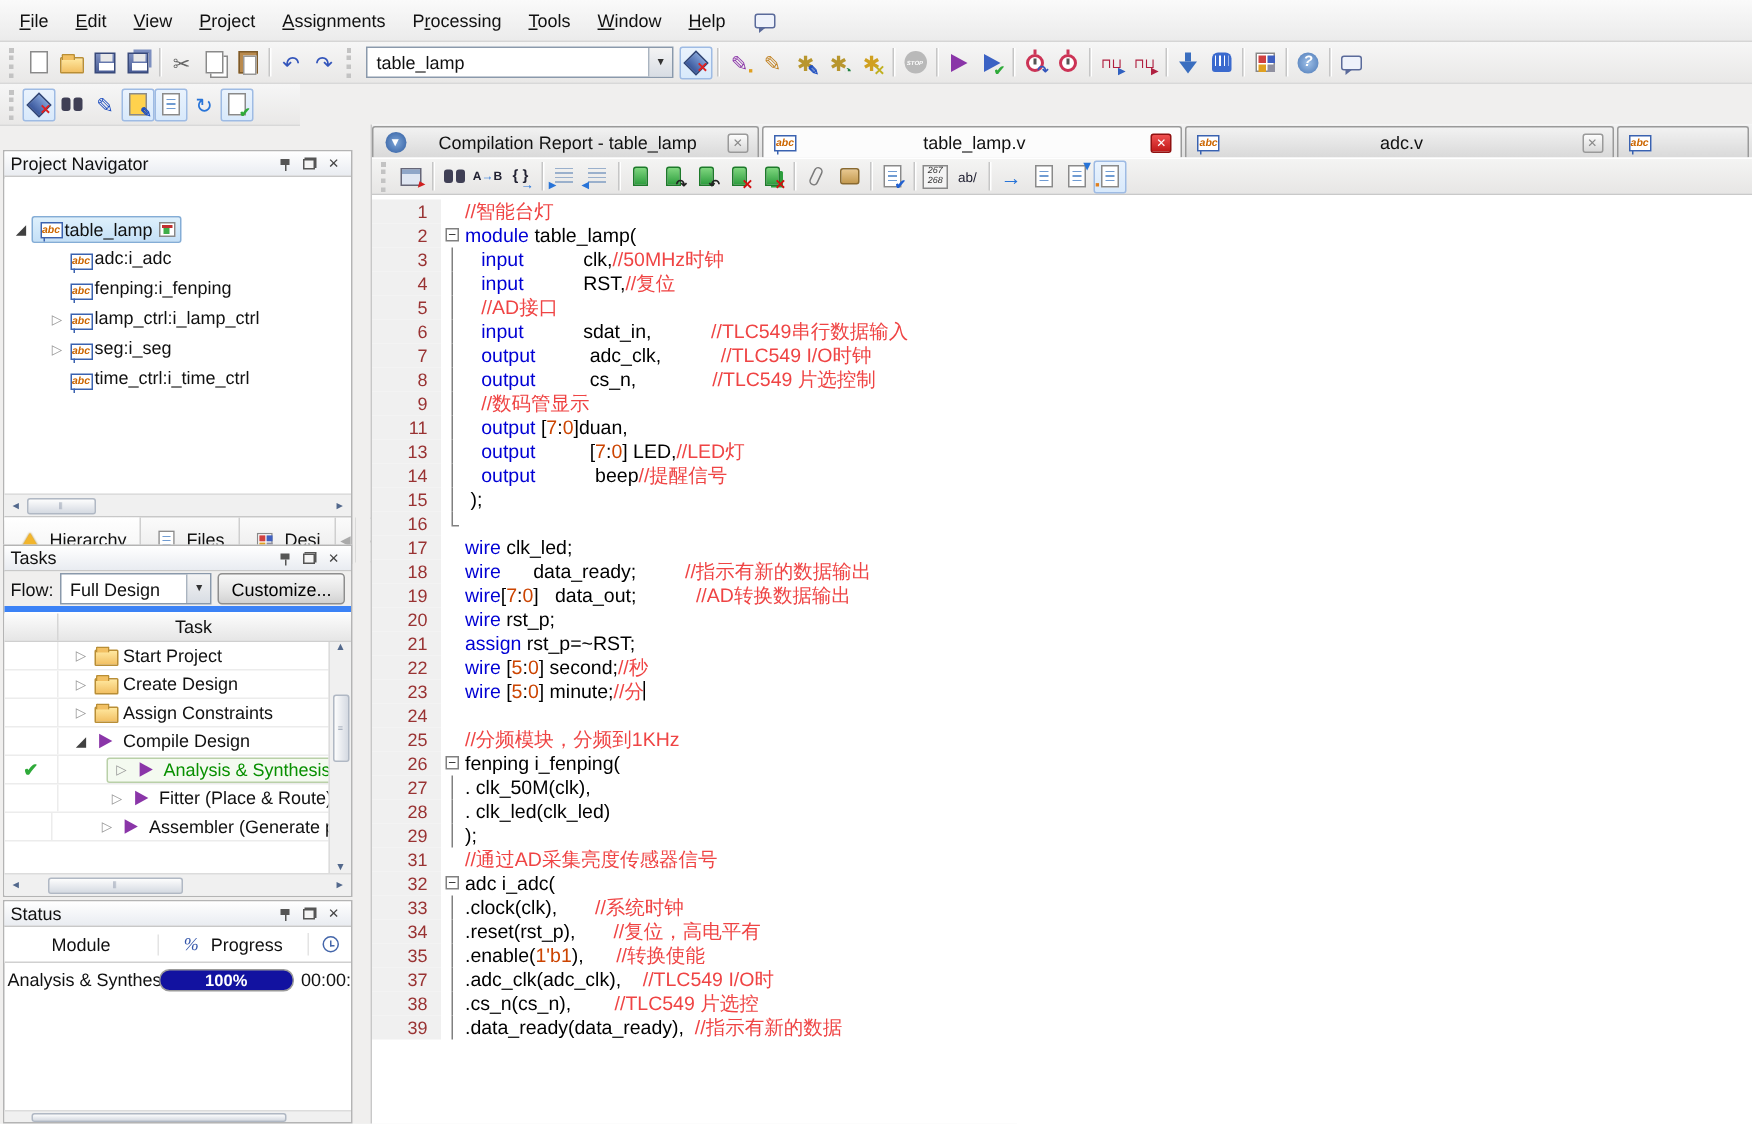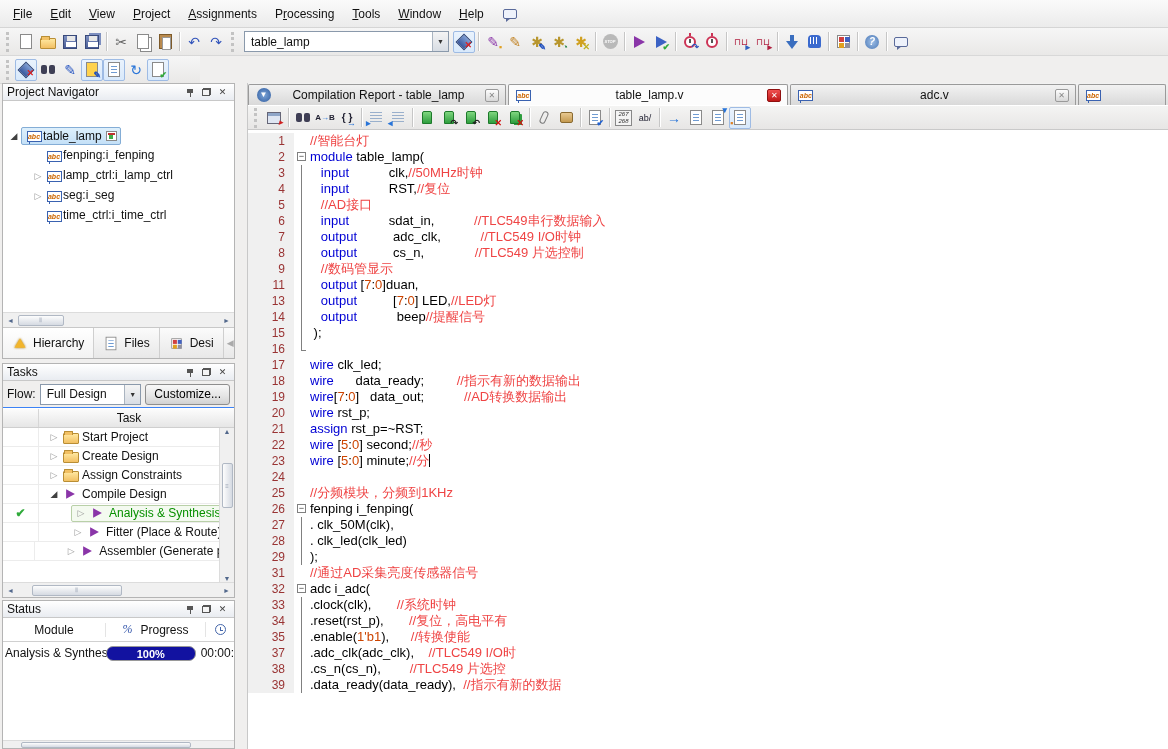--- a/index.html
+++ b/index.html
@@ -77,39 +77,39 @@
   
   .main{position:absolute;left:0;top:83px;right:0;bottom:0}
   .left{position:absolute;left:0;top:0;width:237px;bottom:0}
   .vsplit{position:absolute;left:237px;top:0;width:10px;bottom:0;background:#f0efee}
   .editor{position:absolute;left:247px;top:0;right:0;bottom:0;background:#fff;border-left:1px solid #c8c8c8}
   .panel{position:absolute;left:2px;right:2px;border:1px solid #b4b4b4;background:#fff}
   .ptitle{height:17px;background:linear-gradient(#ffffff,#e9ecf1);border-bottom:1px solid #c8c8c8;display:flex;align-items:center;padding:0 4px;font-size:12px}
   .ptitle .t{flex:1}
   .pbtn{width:15px;height:13px;display:flex;align-items:center;justify-content:center;font-size:9px;color:#444;margin-left:1px}
   
-  #pn{top:0;height:276px}
+  #pn{top:17px;height:276px}
   .tree{position:absolute;top:18px;left:0;right:0;height:228px;background:#fff;overflow:hidden;padding-top:24px}
   .trow{height:20px;display:flex;align-items:center;font-size:12px;white-space:nowrap}
   .arrow-c{color:#9a9a9a;font-size:9px;width:14px;text-align:center}
   .arrow-e{color:#404040;font-size:9px;width:14px;text-align:center}
   .tsel{display:inline-flex;align-items:center;background:linear-gradient(#def0fc,#c4e0f7);border:1px solid #84add6;border-radius:2px;padding:0 3px;height:18px}
   .hscroll{position:absolute;left:0;right:0;height:15px;background:#f0f0f0;border-top:1px solid #dcdcdc;display:flex;align-items:center}
   #pn .hscroll{top:228px}
   .sbarrow{width:15px;text-align:center;font-size:7px;color:#52688c}
   .sbthumb{height:11px;background:linear-gradient(#fdfdfd,#d5dae2);border:1px solid #b0b8c4;border-radius:2px;display:flex;align-items:center;justify-content:center;font-size:6px;color:#9aa4b4;letter-spacing:1px}
   .pntabs{position:absolute;bottom:0;left:0;right:0;height:31px;border-top:1px solid #c8c8c8;background:linear-gradient(#fbfbfb,#e8e8e8);display:flex;align-items:stretch}
   .pntab{display:flex;align-items:center;gap:5px;padding:0 9px;border-right:1px solid #cfcfcf;font-size:12px}
   .pntab.active{background:linear-gradient(#ffffff,#f2f2f2)}
   .pntab-nav{margin-left:auto;display:flex;align-items:center}
   .pntab-nav span{width:13px;text-align:center;font-size:9px;color:#333}
   .pntab-nav .nbtn{border:1px solid #9a9a9a;background:linear-gradient(#fdfdfd,#e2e2e2);height:100%;display:flex;align-items:center;width:16px;justify-content:center}
   
   #tasks{top:280px;height:235px}
-  .flowrow{height:27px;display:flex;align-items:center;background:#f0efee;padding:0 4px;gap:4px;border-bottom:1px solid #3b82f6}
+  .flowrow{height:27px;display:flex;align-items:center;background:#f0efee;padding:0 4px;gap:4px;border-bottom:4px solid #3b82f6}
   .flowrow .combo{width:118px;margin:0}
   .btn{height:21px;padding:0 8px;border:1px solid #8e8e8e;border-radius:3px;background:linear-gradient(#f8f8f8,#e4e4e4 60%,#d2d2d2);font-size:12px;display:flex;align-items:center}
   .ttable{position:absolute;top:45px;left:0;right:0;bottom:0;background:#fff}
   .thead{height:19px;background:linear-gradient(#fcfcfc,#e6e6e6);border-bottom:1px solid #cfcfcf;display:flex;align-items:center}
   .thead .c1{width:36px;border-right:1px solid #d6d6d6;height:100%}
   .thead .c2{flex:1;text-align:center;font-size:12px}
   .trowt{height:19px;display:flex;align-items:center;border-bottom:1px solid #ececec;font-size:12px;white-space:nowrap;overflow:hidden}
   .trowt .c1{width:36px;border-right:1px solid #ececec;height:100%;display:flex;align-items:center;justify-content:center}
   .chk{color:#2faa3a;font-size:12px;font-weight:bold}
   .tasksel{display:inline-flex;align-items:center;border:1px solid #b9d0a8;border-radius:2px;background:#f4faf0;padding:0 2px;height:17px;color:#089000}
@@ -330,20 +330,27 @@
               </span>
               <span class="lbl">table_lamp</span>
               <i class="s-tent"></i>
             </span>
           </div>
           <div class="trow">
             <span style="width:28px"></span>
             <span style="width:14px"></span>
             <span class=""><span class="ti" style="width:18px;height:14px">
                 <i class="s-abc">abc</i>
+              </span><span class="lbl">adc:i_adc</span></span>
+          </div>
+          <div class="trow">
+            <span style="width:28px"></span>
+            <span style="width:14px"></span>
+            <span class=""><span class="ti" style="width:18px;height:14px">
+                <i class="s-abc">abc</i>
               </span><span class="lbl">fenping:i_fenping</span></span>
           </div>
           <div class="trow">
             <span style="width:28px"></span>
             <span class="arrow-c">▷</span>
             <span class=""><span class="ti" style="width:18px;height:14px">
                 <i class="s-abc">abc</i>
               </span><span class="lbl">lamp_ctrl:i_lamp_ctrl</span></span>
           </div>
           <div class="trow">

